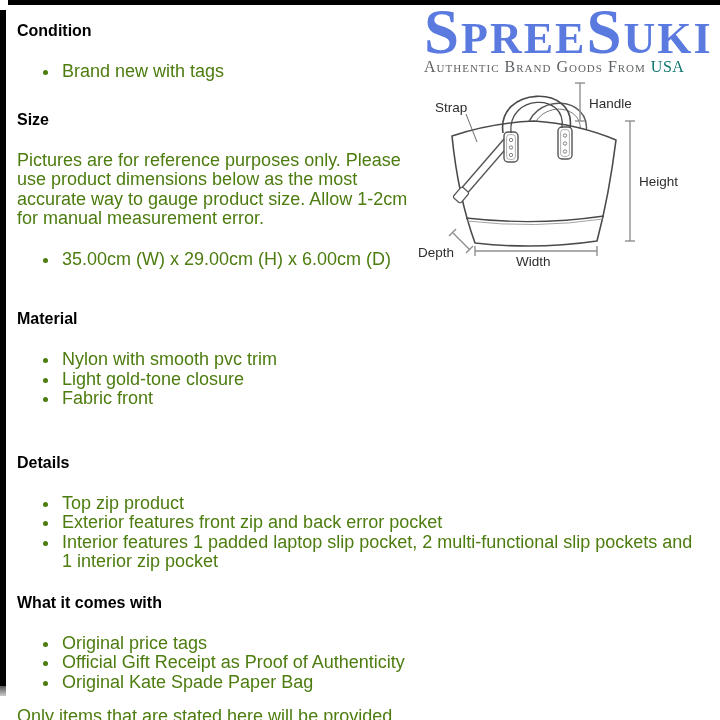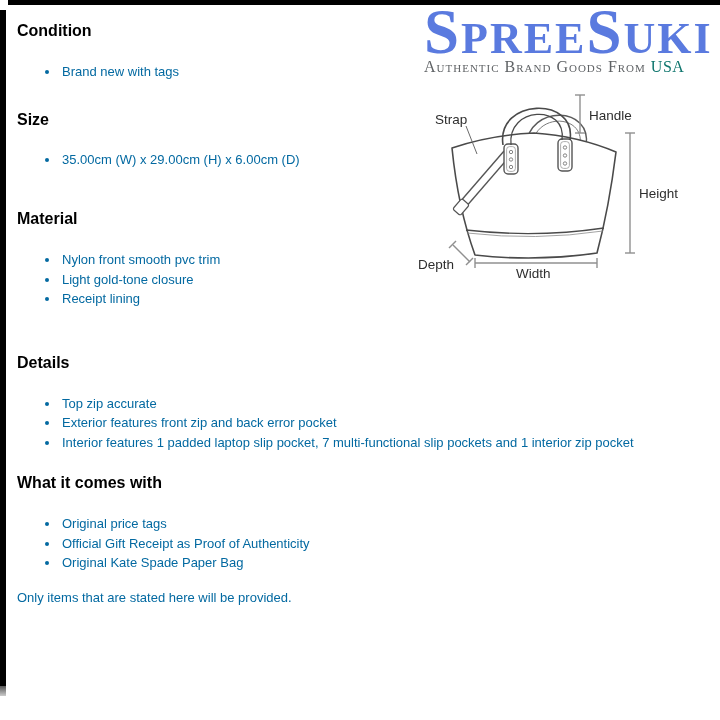--- a/index.html
+++ b/index.html
@@ -47,44 +47,44 @@
     white-space: nowrap;
   }
   .brand-tagline .usa {
     color: #0f766e;
     font-weight: normal;
     font-variant: normal;
     letter-spacing: 0.5px;
   }
 
   
-  .diagram { position: absolute; top: 88px; left: 408px; width: 300px; height: 200px; }
+  .diagram { position: absolute; top: 76px; left: 408px; width: 300px; height: 200px; }
   .diagram svg { display: block; }
   .dlabel {
     font-family: "Liberation Sans", sans-serif;
     font-size: 13.5px;
     fill: #2e2e2e;
   }
 
   
   .content {
     position: relative;
     padding: 21px 0 0 17px;
     width: 745px; 
   }
   h3 {
     font-size: 16px;
     line-height: 19px;
     font-weight: bold;
     color: #000000;
   }
   .content section p, .content li, .footer-note {
-    font-size: 13px;
+    font-size: 18px;
     line-height: 19.5px;
-    color: #0369a1;
+    color: #4d7c0f;
   }
   ul { margin: 22px 0 0 0; padding-left: 43px; }
   li { padding-left: 2px; }
   .sec-size h3 { margin-top: 28px; }
   .sec-size p { margin: 22px 0 0 0; max-width: 408px; }
   .sec-size ul { margin-top: 21px; }
   .sec-condition ul { max-width: 400px; }
   .sec-material h3 { margin-top: 40px; }
   .sec-material ul { max-width: 400px; }
   .sec-details h3 { margin-top: 44px; }
@@ -170,40 +170,41 @@
 
   <section class="sec-condition">
     <h3>Condition</h3>
     <ul>
       <li>Brand new with tags</li>
     </ul>
   </section>
 
   <section class="sec-size">
     <h3>Size</h3>
+    <p>Pictures are for reference purposes only. Please use product dimensions below as the most accurate way to gauge product size. Allow 1-2cm for manual measurement error.</p>
     <ul>
       <li>35.00cm (W) x 29.00cm (H) x 6.00cm (D)</li>
     </ul>
   </section>
 
   <section class="sec-material">
     <h3>Material</h3>
     <ul>
-      <li>Nylon front smooth pvc trim</li>
+      <li>Nylon with smooth pvc trim</li>
       <li>Light gold-tone closure</li>
-      <li>Receipt lining</li>
+      <li>Fabric front</li>
     </ul>
   </section>
 
   <section class="sec-details">
     <h3>Details</h3>
     <ul>
-      <li>Top zip accurate</li>
+      <li>Top zip product</li>
       <li>Exterior features front zip and back error pocket</li>
-      <li>Interior features 1 padded laptop slip pocket, 7 multi-functional slip pockets and 1 interior zip pocket</li>
+      <li>Interior features 1 padded laptop slip pocket, 2 multi-functional slip pockets and 1 interior zip pocket</li>
     </ul>
   </section>
 
   <section class="sec-wic">
     <h3>What it comes with</h3>
     <ul>
       <li>Original price tags</li>
       <li>Official Gift Receipt as Proof of Authenticity</li>
       <li>Original Kate Spade Paper Bag</li>
     </ul>

